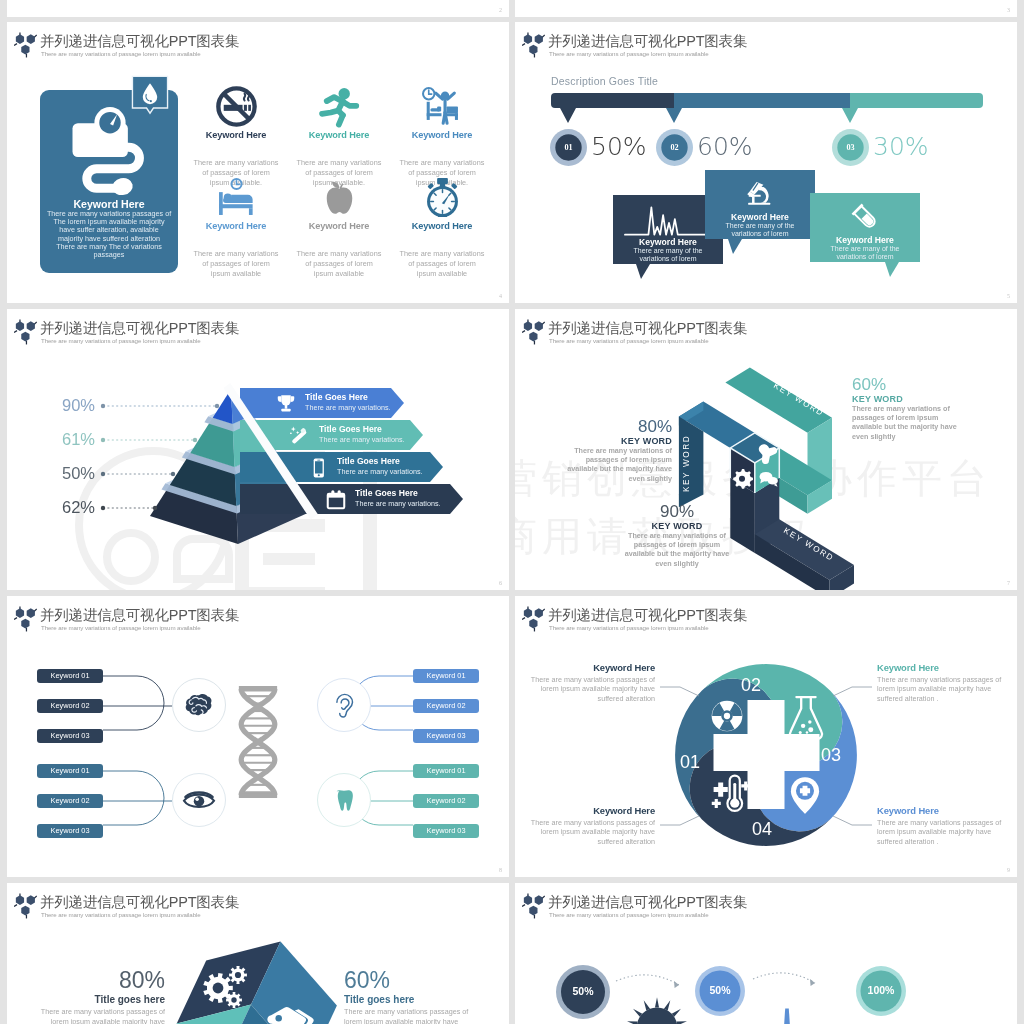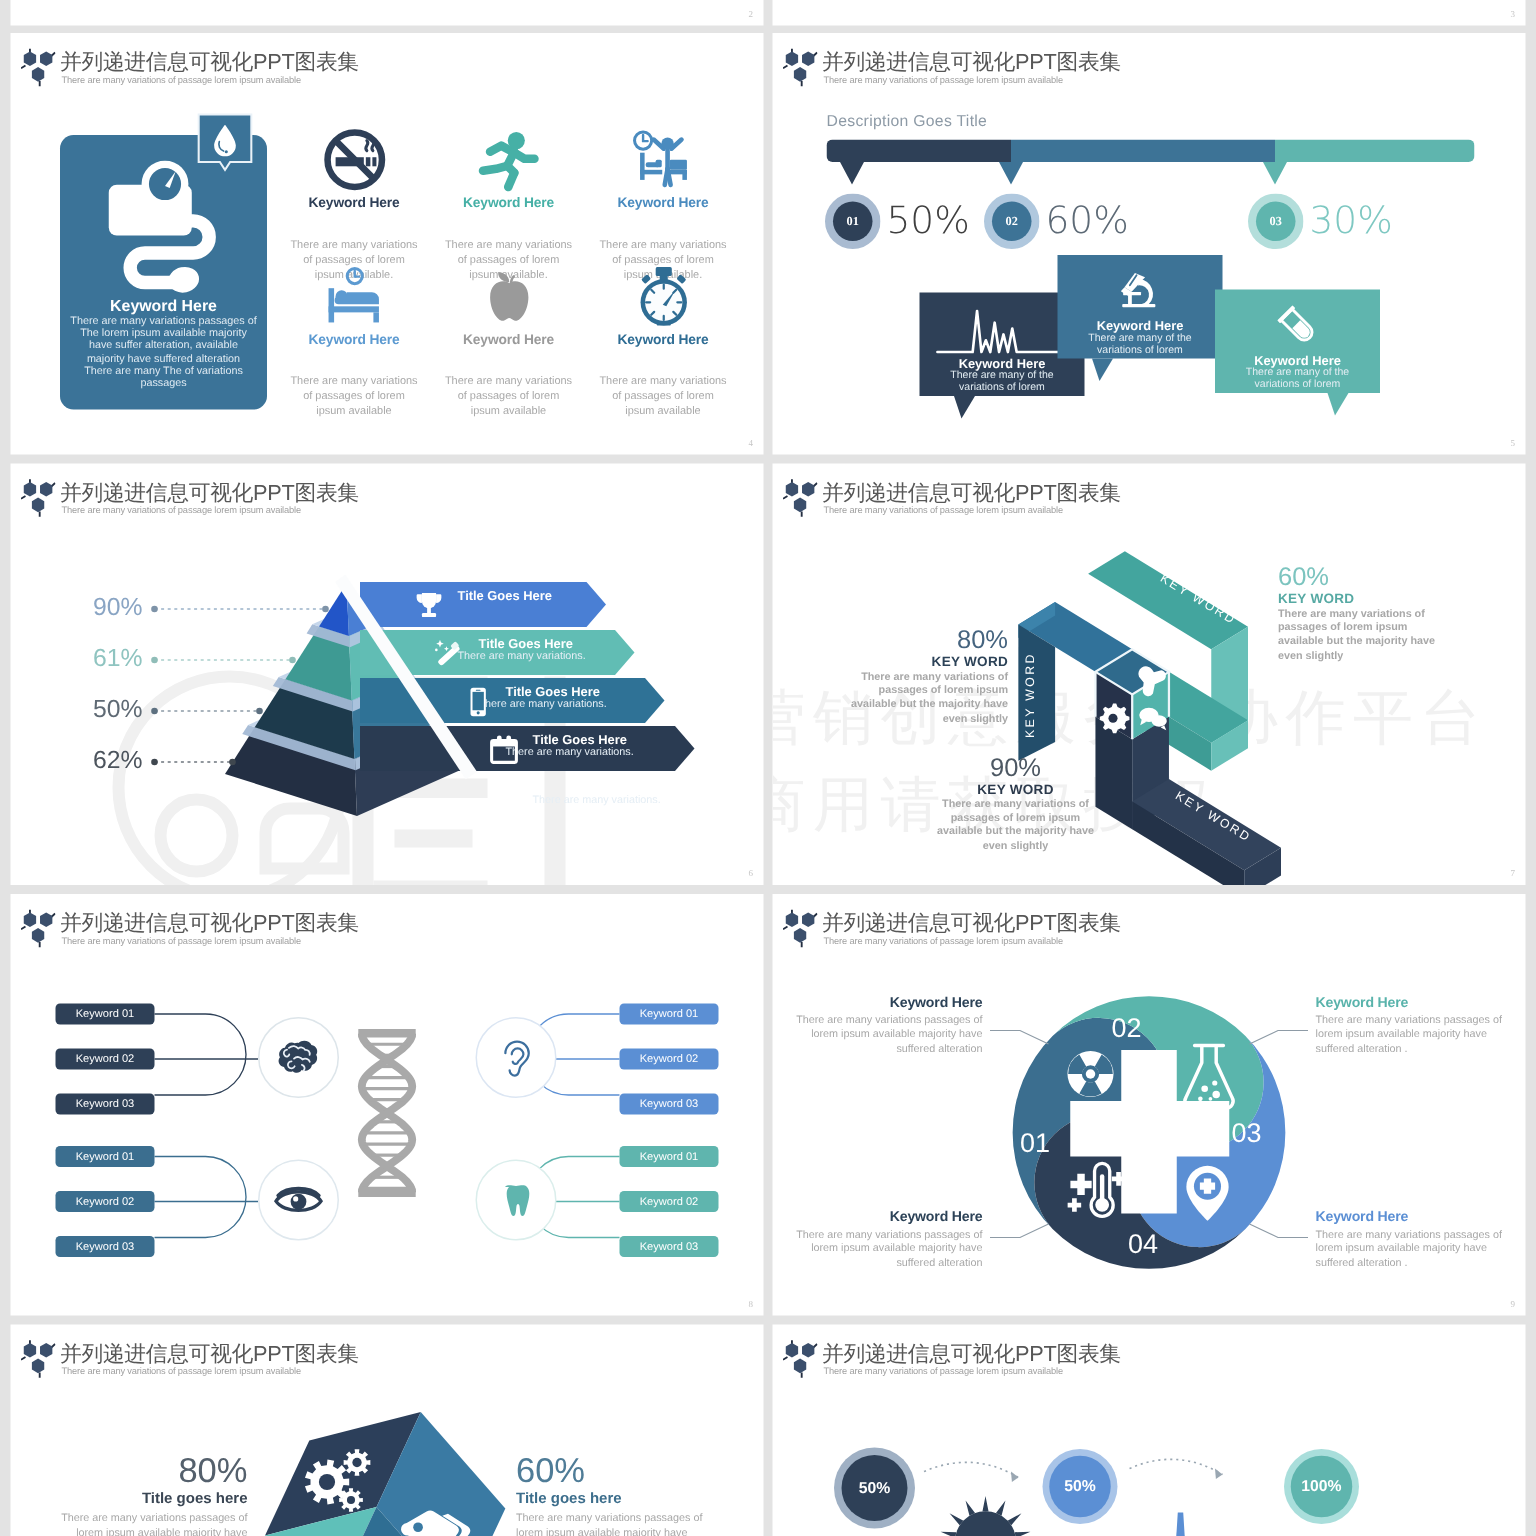--- a/index.html
+++ b/index.html
@@ -87,21 +87,21 @@
   .s4pct{font-size:17px;font-weight:300;line-height:19px;}
   .s4key{font-size:9px;font-weight:bold;letter-spacing:0.2px;}
   .s4body{font-size:7.2px;line-height:9.2px;color:#a8a8a8;margin-top:0px;white-space:pre-line;font-weight:bold;}
   
   .s3svg{position:absolute;left:0;top:0;width:502px;height:281px;}
   .s3wm{position:absolute;left:60px;top:120px;width:330px;height:200px;opacity:1;}
   .s3ban{position:absolute;left:233px;top:79px;width:240px;height:132px;}
   .s3row{position:absolute;height:30px;}
   .s3icon{position:absolute;left:0;top:4px;width:22px;height:22px;}
   .s3t{position:absolute;left:30px;top:3px;font-size:8.6px;font-weight:bold;color:#fff;white-space:nowrap;}
-  .s3s{position:absolute;left:30px;top:13.5px;font-size:7.2px;color:#e5eef5;white-space:nowrap;margin-top:29px;}
+  .s3s{position:absolute;left:30px;top:13.5px;font-size:7.2px;color:#e5eef5;white-space:nowrap;}
   .s3pct{position:absolute;left:55px;width:46px;text-align:left;font-size:16.5px;font-weight:300;font-family:"Liberation Sans",sans-serif;}
   .s3lead{position:absolute;left:0;top:0;width:250px;height:240px;}
   .s3edge{position:absolute;left:0;top:0;width:502px;height:281px;}
 </style>
 </head>
 <body>
 
 <div class="grid">
 
 <div class="slide s-top">

